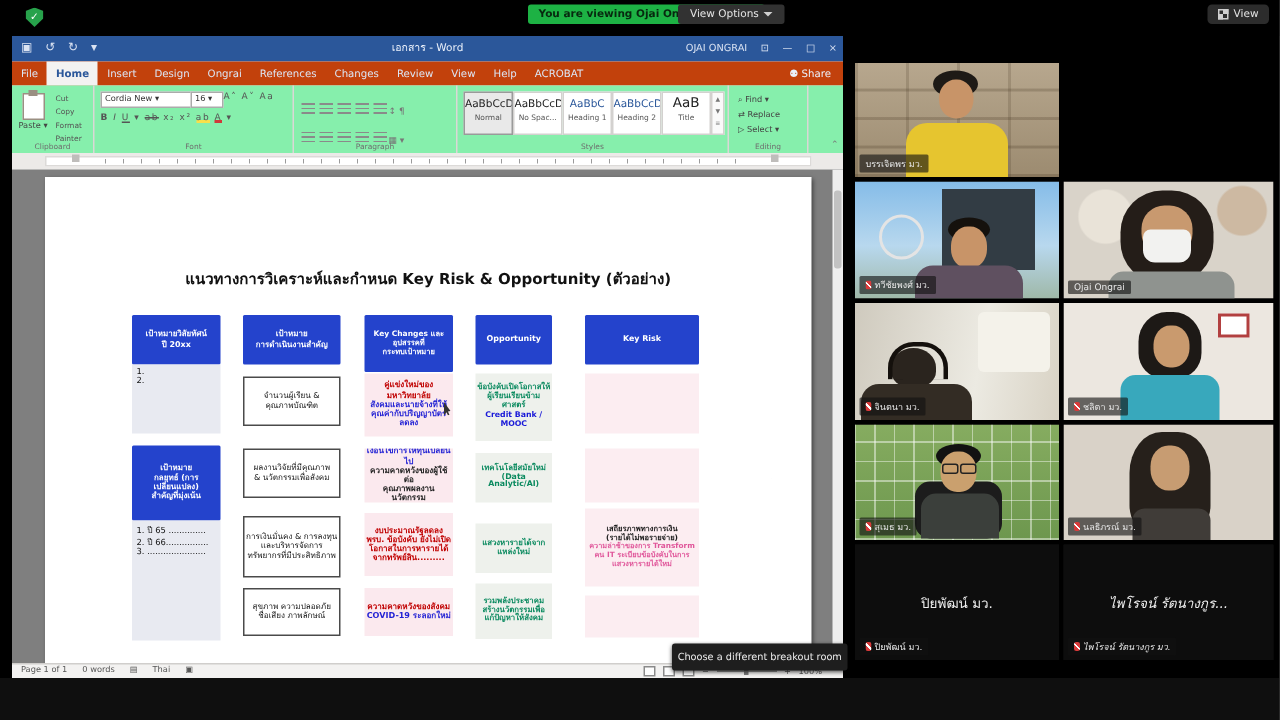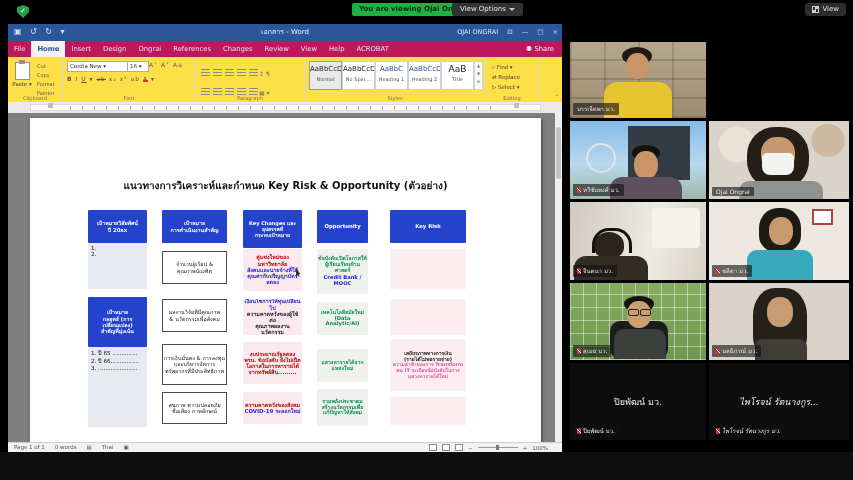--- a/index.html
+++ b/index.html
@@ -19,29 +19,29 @@
   .chev{display:inline-block;width:0;height:0;border-left:3px solid transparent;border-right:3px solid transparent;
         border-top:3px solid #cfcfcf;margin-left:3px;vertical-align:middle;}
 
   
   #word{position:absolute;left:8px;top:24px;width:554px;height:428px;background:#fff;box-shadow:0 0 4px rgba(0,0,0,.6);}
   #wtitle{position:absolute;left:0;top:0;width:100%;height:17px;background:#2b579a;color:#fff;font-size:7px;}
   #wtitle .qat{position:absolute;left:6px;top:3px;color:#d9e2f2;font-size:8px;letter-spacing:3px;}
   #wtitle .tcenter{position:absolute;left:0;width:100%;top:0;line-height:17px;text-align:center;color:#eaf0fa;font-size:7px;}
   #wtitle .tright{position:absolute;right:4px;top:0;line-height:17px;color:#d9e2f2;font-size:6.5px;}
   #wtitle .tright span{margin-left:7px;}
-  #wmenu{position:absolute;left:0;top:17px;width:100%;height:16px;background:#be185d;display:flex;align-items:stretch;
+  #wmenu{position:absolute;left:0;top:17px;width:100%;height:16px;background:#c2410c;display:flex;align-items:stretch;
          color:#dce6f5;font-size:6.8px;}
   .mtab{padding:0 6px;line-height:16px;}
   .mtab.active{background:#f3f2f1;color:#2b579a;font-weight:bold;}
   #tellme{display:flex;align-items:center;gap:3px;padding:0 6px;color:#eaf0fa;}
   .bulb{width:5px;height:5px;border-radius:50%;border:1px solid #ffd76e;background:transparent;}
   #mshare{margin-left:auto;padding:0 8px;line-height:16px;color:#eaf0fa;}
 
-  #ribbon{position:absolute;left:0;top:33px;width:100%;height:45px;background:#fde047;border-bottom:6px solid #a16207;display:flex;}
+  #ribbon{position:absolute;left:0;top:33px;width:100%;height:45px;background:#86efac;border-bottom:6px solid #a16207;display:flex;}
   .rgroup{position:relative;height:100%;border-right:1px solid #dad8d6;flex-shrink:0;}
   .glabel{position:absolute;bottom:1px;left:0;width:100%;text-align:center;font-size:5px;color:#6e6e6e;}
   #g-clip{width:54px;}
   .clipicon{position:absolute;left:7px;top:5px;width:13px;height:16px;background:#fff;border:1px solid #9a8f82;}
   .clipicon:before{content:"";position:absolute;left:3px;top:-3px;width:6px;height:4px;background:#9a8f82;}
   .pastelbl{position:absolute;left:0;top:24px;width:28px;text-align:center;font-size:5.5px;color:#444;}
   .cliptxt{position:absolute;left:29px;top:5px;font-size:5px;color:#555;line-height:1.8;}
   #g-font{width:132px;font-size:5.5px;color:#444;}
   .combo{position:absolute;height:9px;background:#fff;border:1px solid #ababab;font-size:5.5px;line-height:9px;padding:0 2px;color:#333;}
   .fontrow2{position:absolute;left:4px;top:17px;font-size:6px;color:#555;letter-spacing:1px;}
@@ -476,14 +476,15 @@
 
     
     
     
     
     
     
     
   </div>
 
+  <div id="tooltip">Choose a different breakout room</div>
 
 </div>
 
 </body></html>

